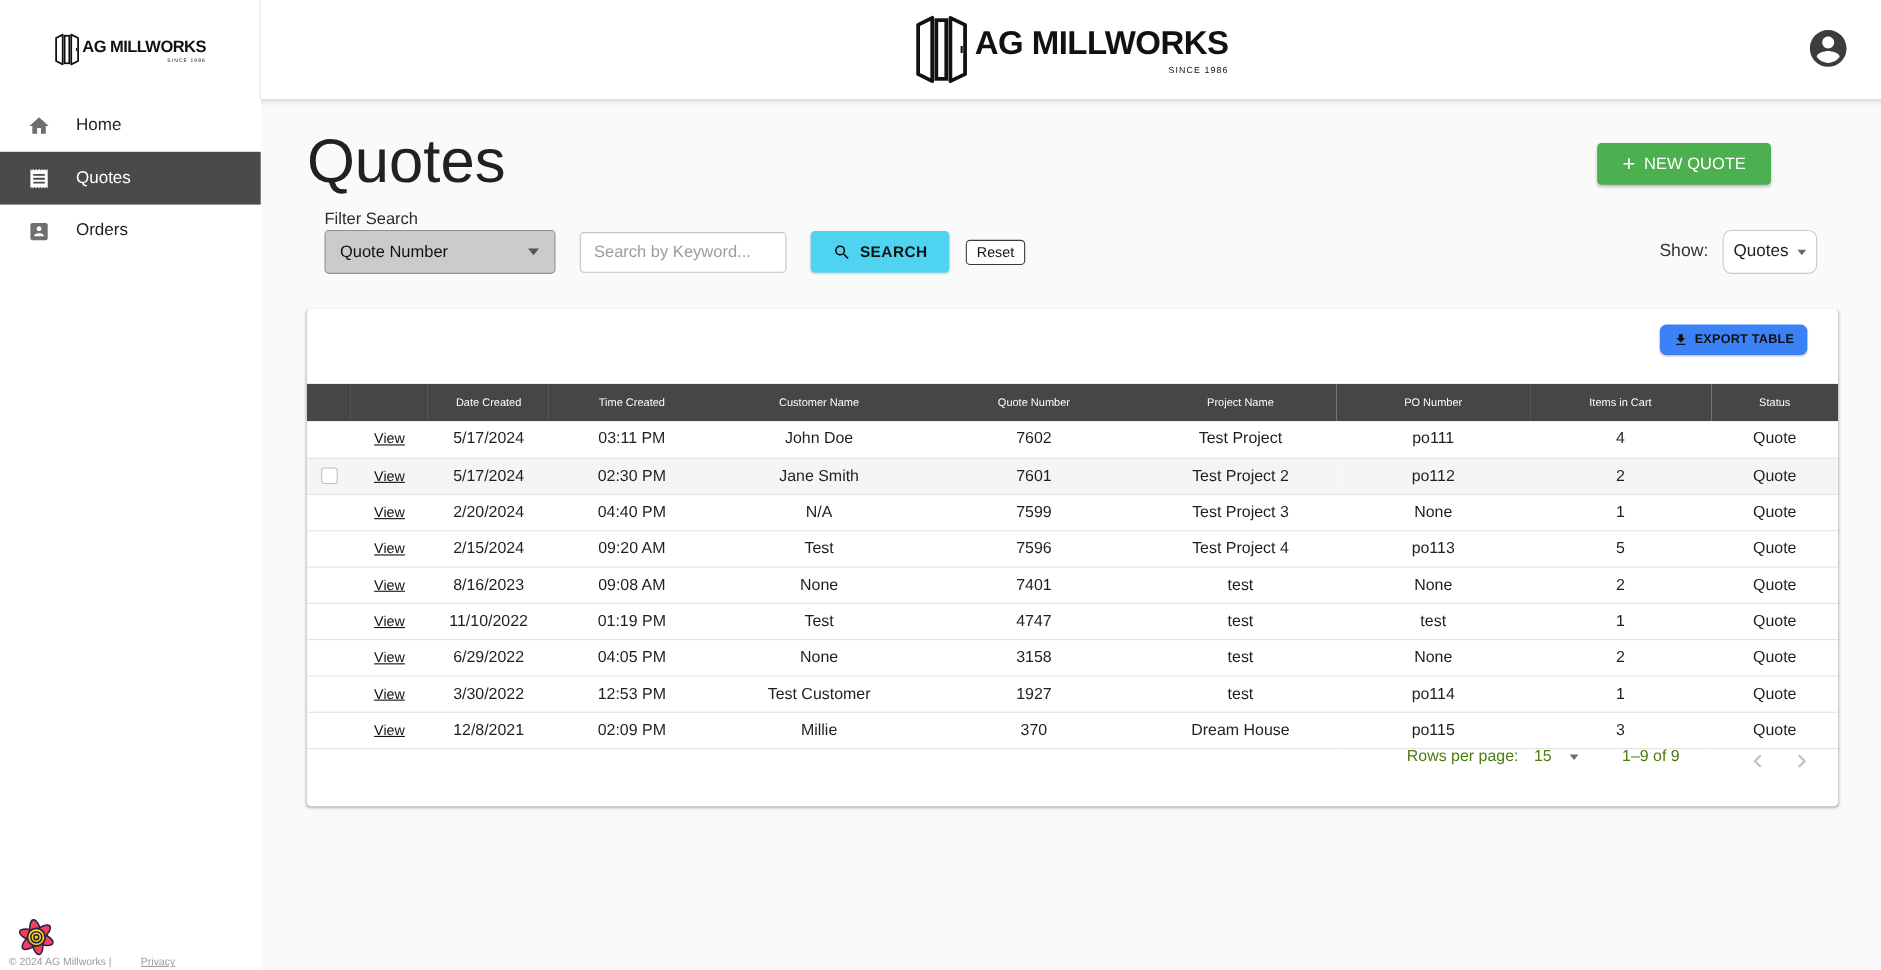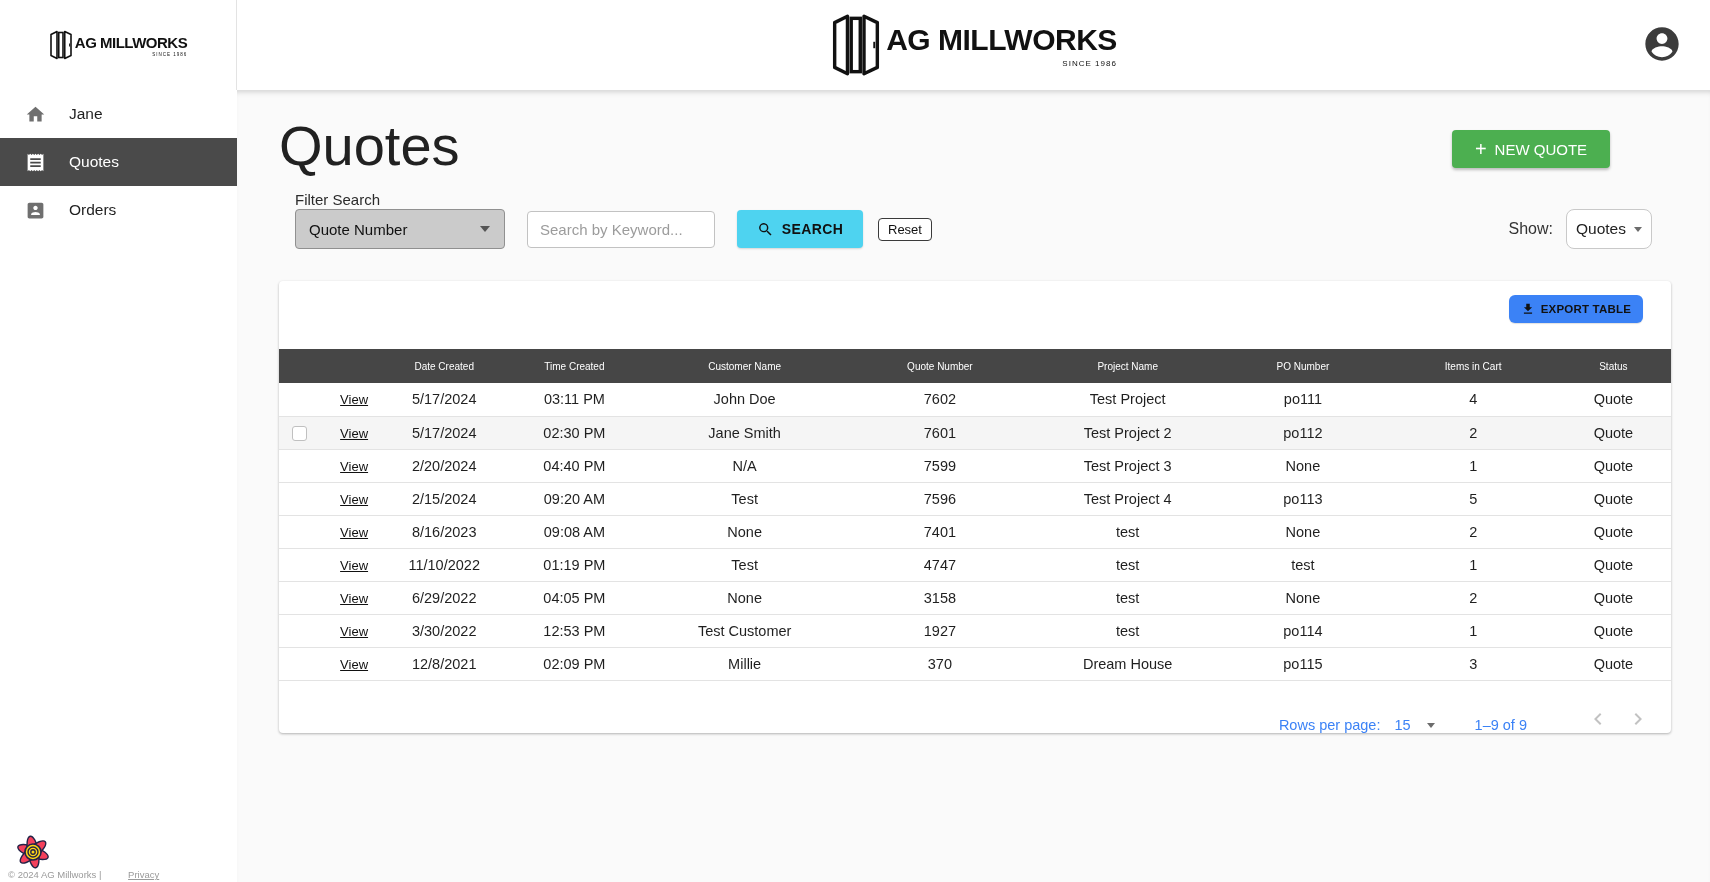--- a/index.html
+++ b/index.html
@@ -116,22 +116,22 @@
   table.quotes tbody tr { height:33px; border-bottom:1px solid #e3e3e3; background:#fff; }
   table.quotes tbody tr.highlighted { background:#f5f5f5; }
   table.quotes td { font-size:14.5px; color:#1f1f1f; text-align:center; vertical-align:middle; }
   .view-link { color:#111; font-size:13px; text-decoration:underline; cursor:pointer; }
   .row-checkbox {
     display:inline-block; width:15px; height:15px; background:#fff;
     border:1px solid #c0c0c0; border-radius:3px; vertical-align:middle; cursor:pointer;
   }
   .pagination {
     position:absolute; left:0; right:0; top:399px; height:53px;
-    display:flex; align-items:flex-end; justify-content:flex-end; gap:0;
-    padding-right:20px; font-size:14.5px; color:#3b82f6;
+    display:flex; align-items:flex-start; justify-content:flex-end; gap:0;
+    padding-right:20px; font-size:14.5px; color:#4d7c0f;
   }
   .rpp-label { margin-right:14px; }
   .rpp-select { display:flex; align-items:center; gap:16px; cursor:pointer; margin-right:40px; }
   .range-label { margin-right:44px; }
   .page-chevron { width:26px; height:26px; border:none; background:transparent; cursor:default; margin-left:14px; }
   .page-chevron svg { fill:#c2c2c2; }
 
   
   .page-footer { position:absolute; left:8px; bottom:2px; z-index:30; }
   .flower { margin-left:4px; display:block; }
@@ -175,21 +175,21 @@
       <path fill="#3c3c3c" d="M12 2C6.48 2 2 6.48 2 12s4.48 10 10 10 10-4.48 10-10S17.52 2 12 2zm0 3.5c1.8 0 3.25 1.45 3.25 3.25S13.8 12 12 12 8.75 10.55 8.75 8.75 10.2 5.5 12 5.5zm0 14.4c-2.6 0-4.9-1.3-6.25-3.3.03-2.07 4.17-3.2 6.25-3.2 2.07 0 6.22 1.13 6.25 3.2-1.35 2-3.65 3.3-6.25 3.3z"></path>
     </svg>
   </button>
 </div>
 
 <nav class="sidebar">
   <div class="nav-item">
     <svg class="nav-icon" viewBox="0 0 24 24">
         <path d="M10 20v-6h4v6h5v-8h3L12 3 2 12h3v8z"></path>
       </svg>
-    <span>Jane</span>
+    <span>Home</span>
   </div>
   <div class="nav-item active">
     <svg class="nav-icon" viewBox="0 0 24 24">
         <path d="M18 17H6v-2h12v2zm0-4H6v-2h12v2zm0-4H6V7h12v2zM3 22l1.5-1.5L6 22l1.5-1.5L9 22l1.5-1.5L12 22l1.5-1.5L15 22l1.5-1.5L18 22l1.5-1.5L21 22V2l-1.5 1.5L18 2l-1.5 1.5L15 2l-1.5 1.5L12 2l-1.5 1.5L9 2 7.5 3.5 6 2 4.5 3.5 3 2v20z"></path>
       </svg>
     <span>Quotes</span>
   </div>
   <div class="nav-item">
     <svg class="nav-icon" viewBox="0 0 24 24">
         <path d="M19 3H5c-1.1 0-2 .9-2 2v14c0 1.1.9 2 2 2h14c1.1 0 2-.9 2-2V5c0-1.1-.9-2-2-2zm-7 3.5c1.38 0 2.5 1.12 2.5 2.5S13.38 11.5 12 11.5 9.5 10.38 9.5 9s1.12-2.5 2.5-2.5zM17 17H7v-.75c0-1.66 3.33-2.5 5-2.5s5 .84 5 2.5V17z"></path>

